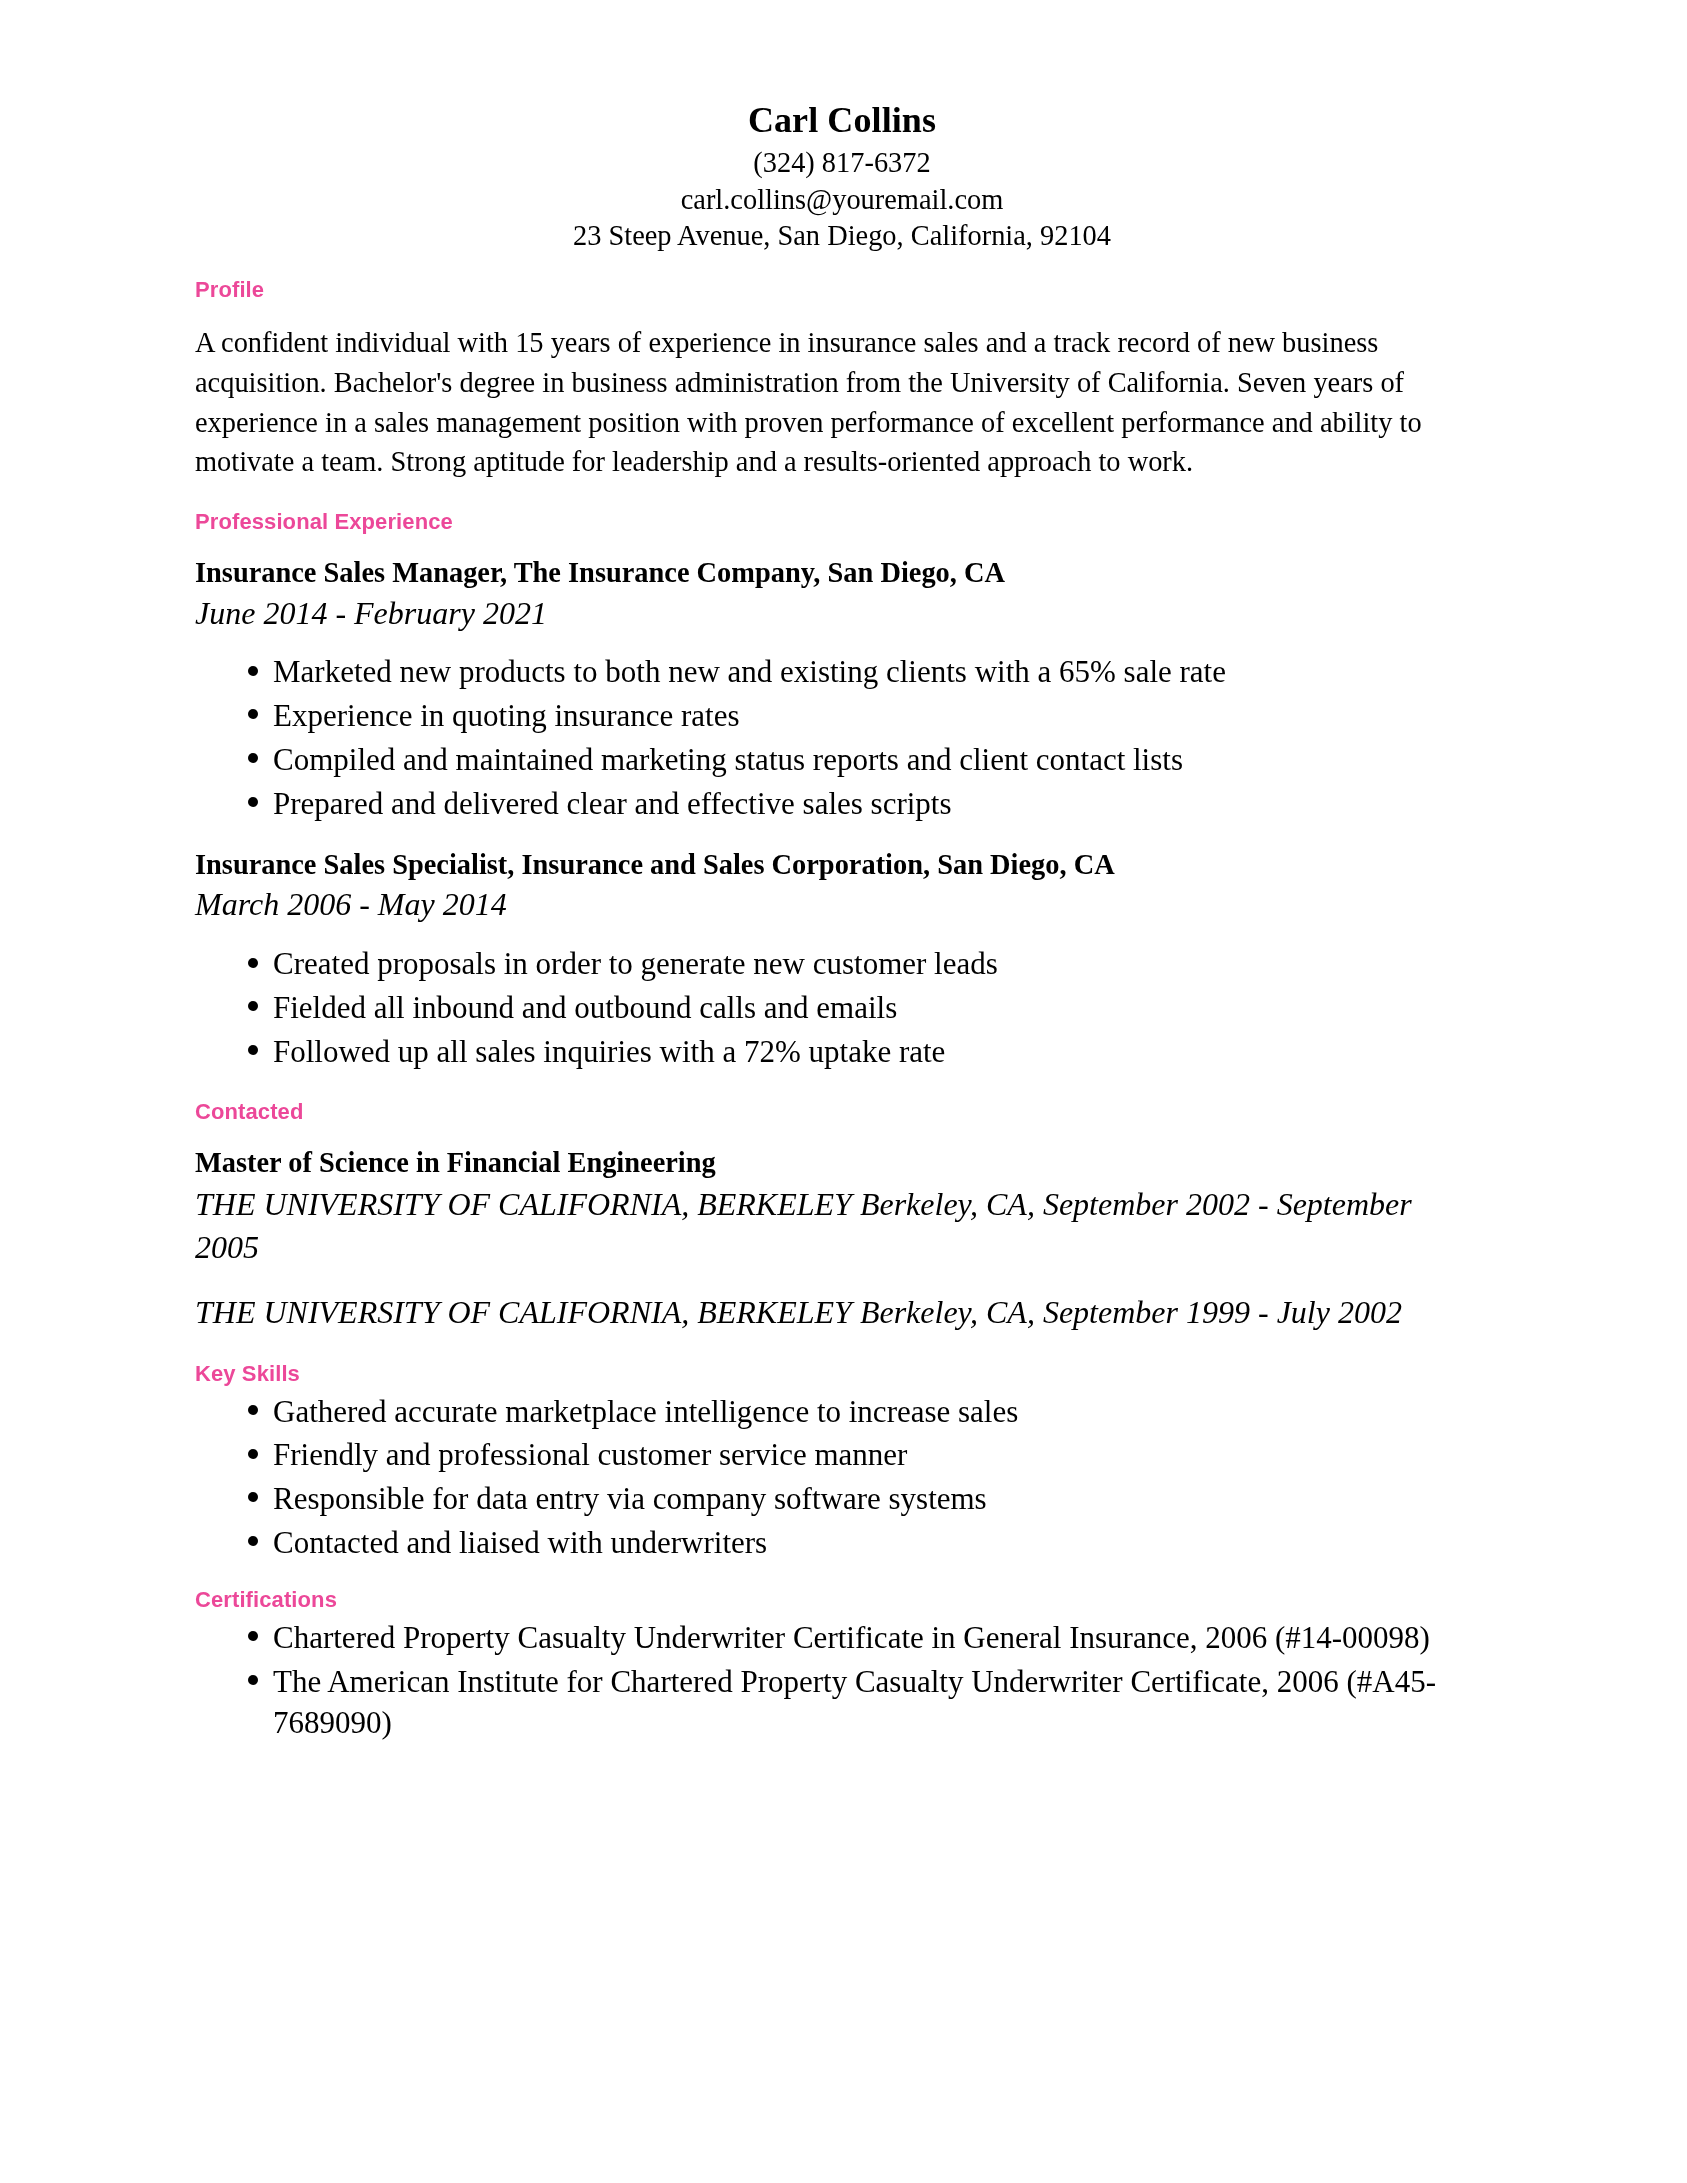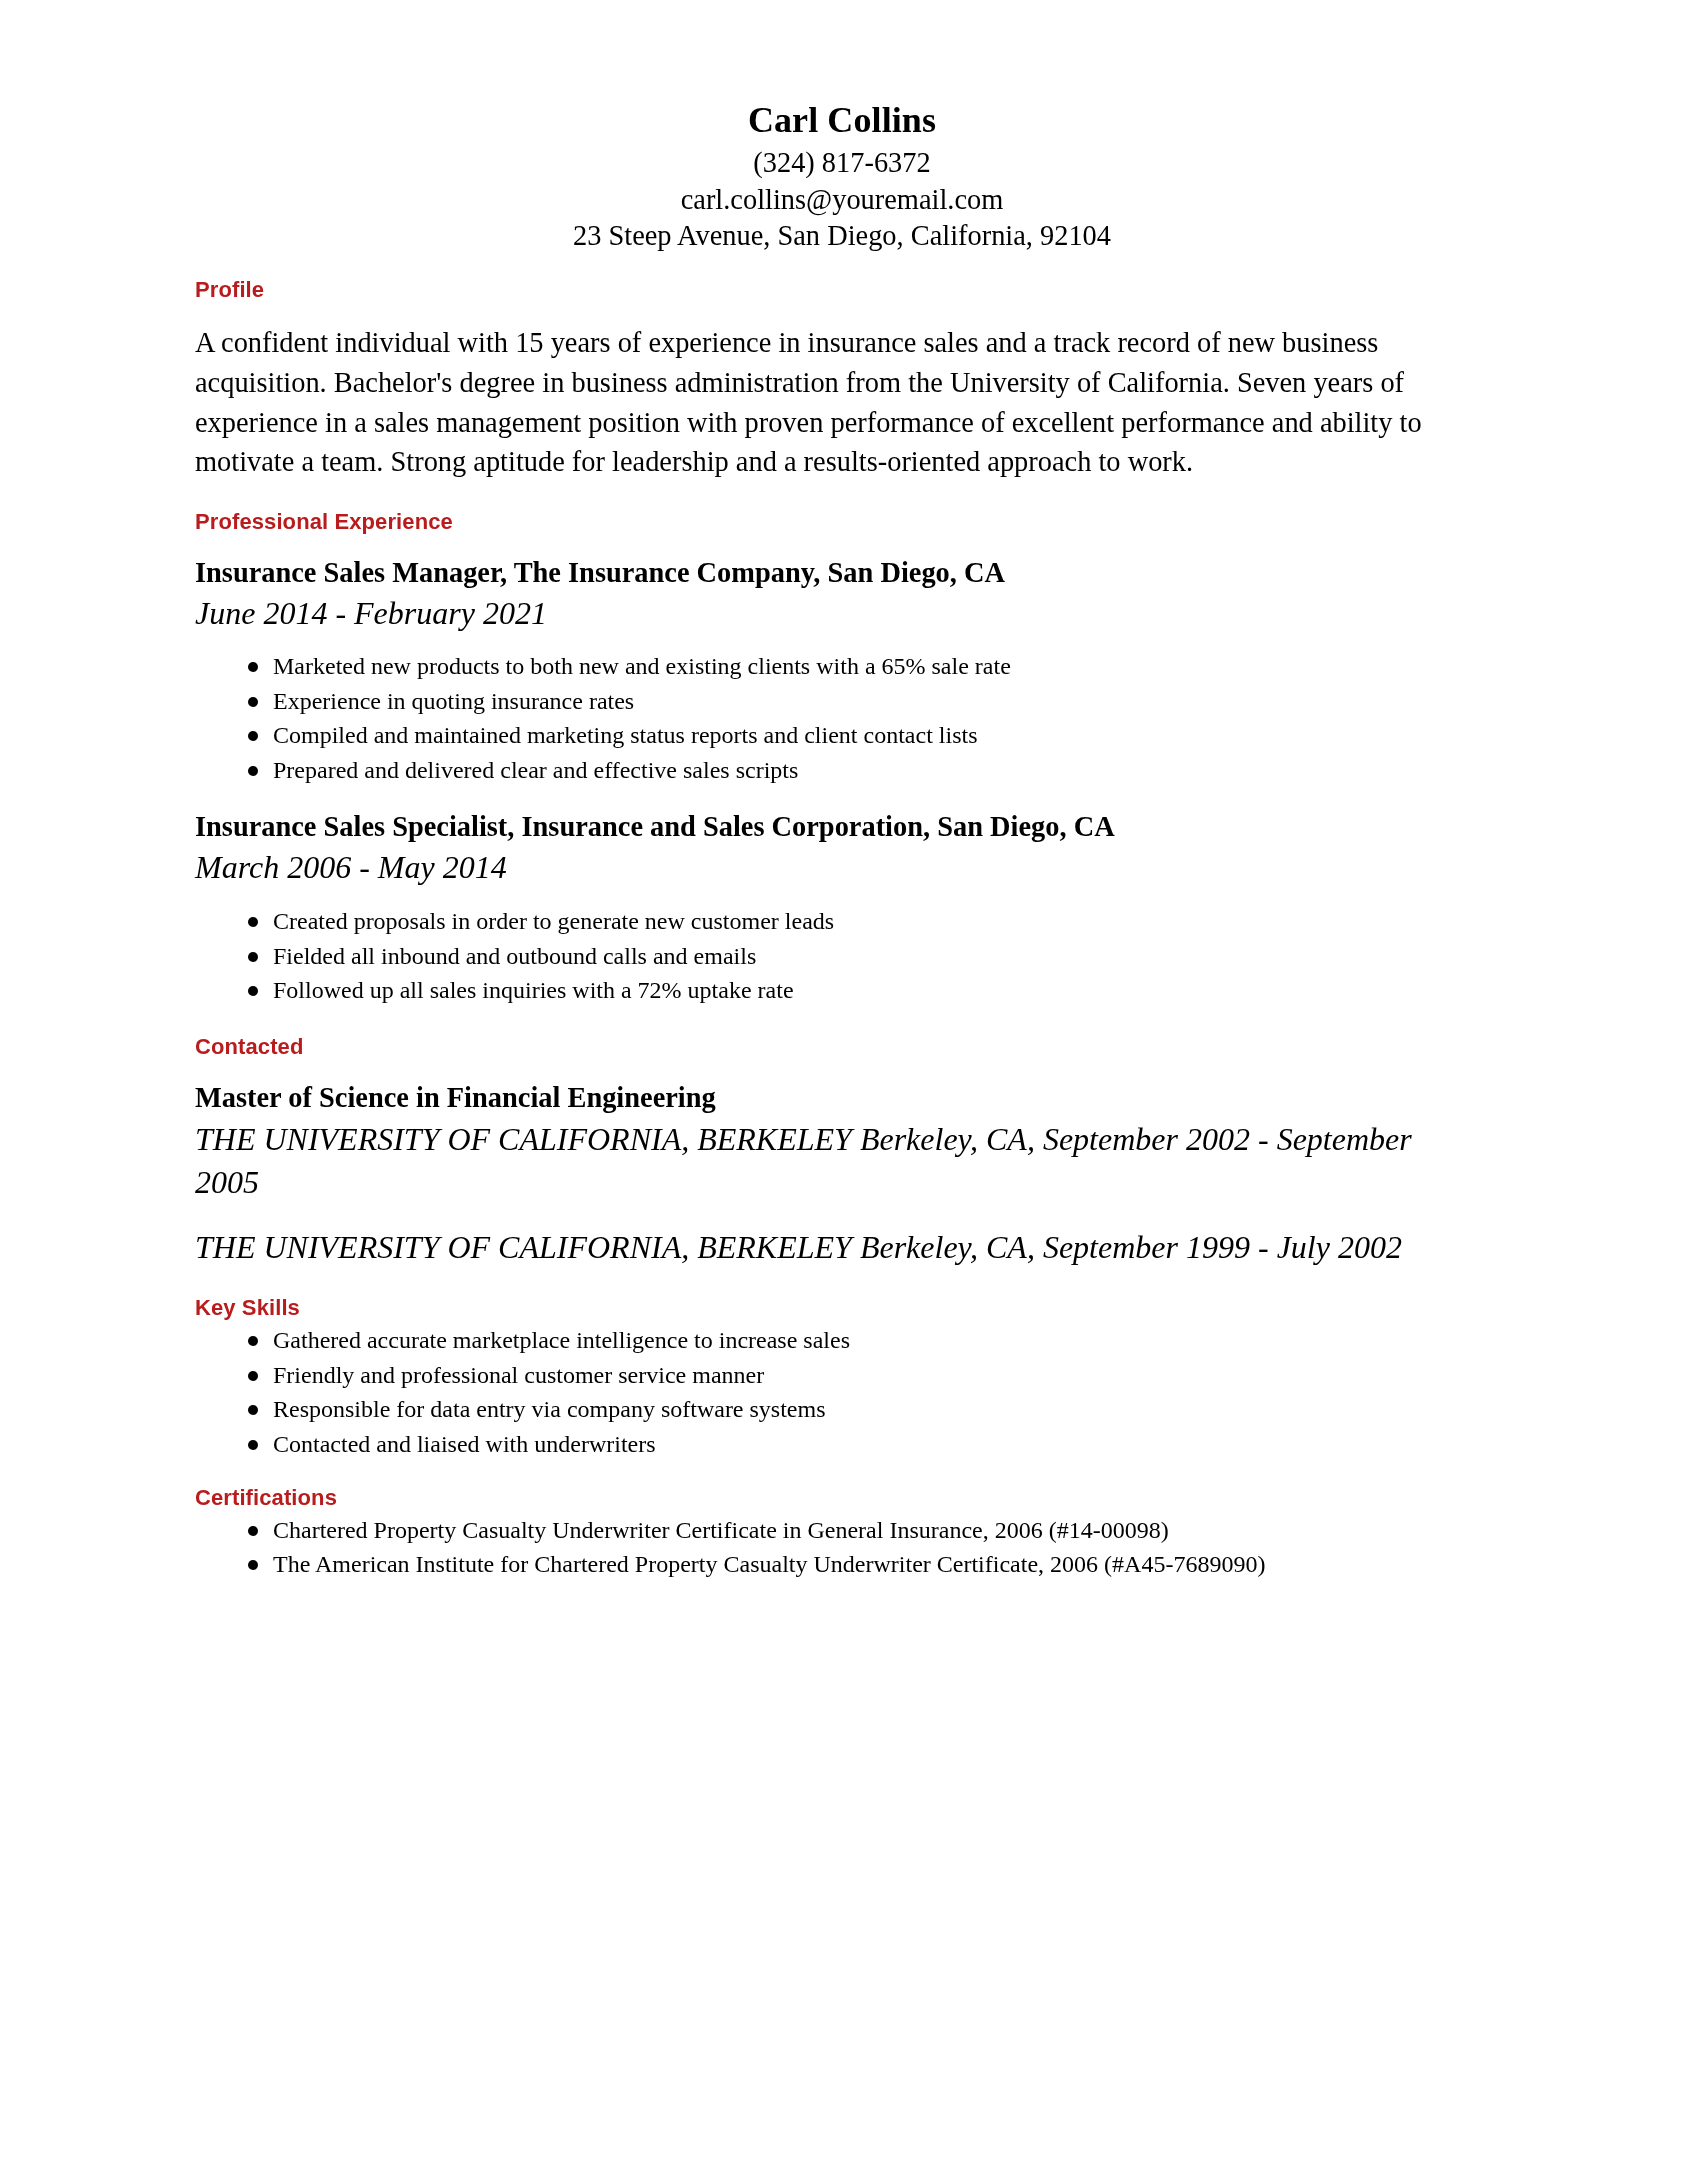--- a/index.html
+++ b/index.html
@@ -41,21 +41,21 @@
     line-height: 1.28;
     margin: 0;
     font-weight: normal;
   }
 
   
   .section-heading {
     font-family: "Liberation Sans", "DejaVu Sans", sans-serif;
     font-size: 22px;
     font-weight: bold;
-    color: #b91c1c;
+    color: #ec4899;
     margin: 0 0 20px 0;
     letter-spacing: 0.1px;
   }
   .section {
     margin: 0 0 26.5px 0;
   }
   .section.tight-list {
     margin-bottom: 24px;
   }
   .section.tight-list .section-heading {
@@ -94,21 +94,21 @@
   ul.bullets {
     list-style: none;
     margin: 17px 0 0 0;
     padding: 0;
   }
   ul.bullets.no-top {
     margin-top: 4px;
   }
   ul.bullets li {
     position: relative;
-    font-size: 24px;
+    font-size: 31px;
     line-height: 1.33;
     padding: 0 0 0 45px;
     margin: 0 0 2.6px 0;
     max-width: 1250px;
   }
   ul.bullets li:last-child {
     margin-bottom: 0;
   }
   ul.bullets li .bullet-dot {
     position: absolute;

